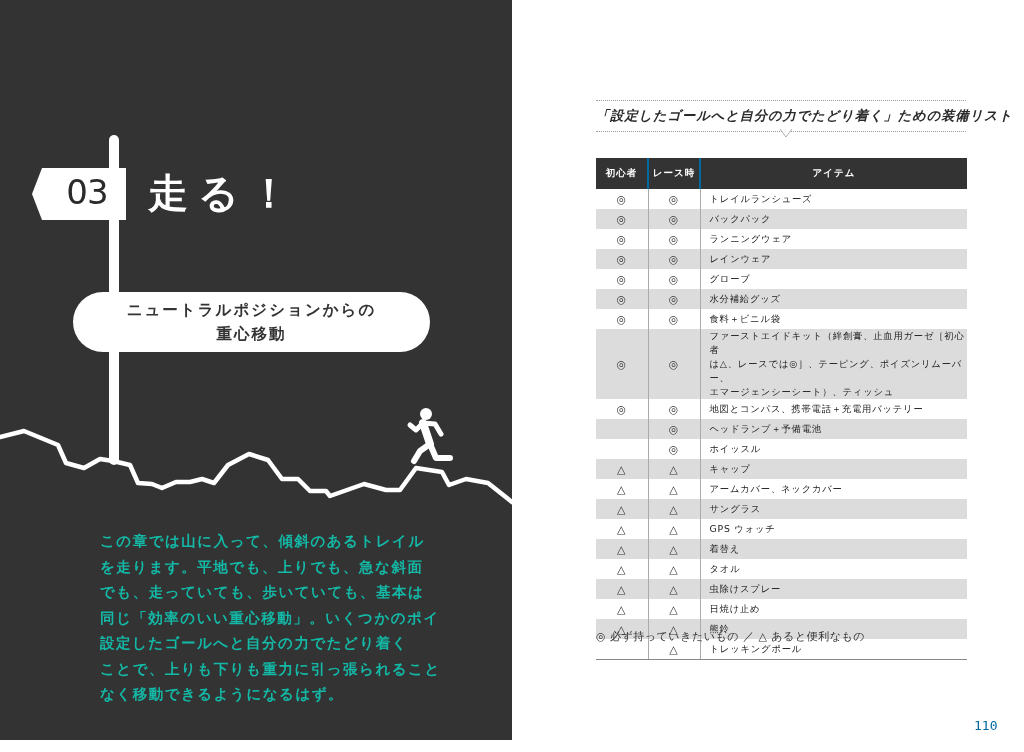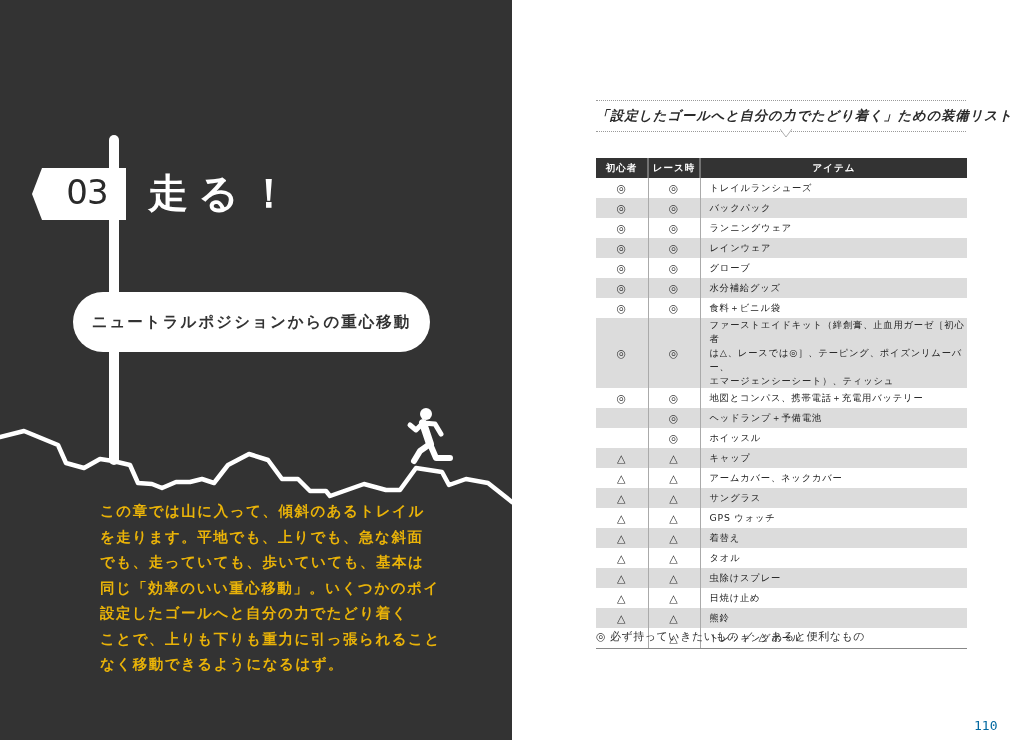--- a/index.html
+++ b/index.html
@@ -5,34 +5,34 @@
   html, body { margin:0; padding:0; }
   body { width:1024px; height:752px; position:relative; overflow:hidden; background:#ffffff; font-family:"DejaVu Sans", sans-serif; }
   .left-page { position:absolute; left:0; top:0; width:512px; height:740px; background:#333333; overflow:hidden; }
   .right-page { position:absolute; left:512px; top:0; width:512px; height:752px; background:#ffffff; }
 
   .scene { position:absolute; left:0; top:0; }
 
   .chapter-num { position:absolute; left:52px; top:168px; width:70px; height:48px; display:flex; align-items:center; justify-content:center; font-family:"DejaVu Sans", sans-serif; font-size:34px; color:#2a2a2a; letter-spacing:-1px; }
   .chapter-title { position:absolute; left:148px; top:166px; font-family:"DejaVu Sans", sans-serif; font-size:40px; font-weight:bold; color:#ffffff; letter-spacing:10px; }
 
-  .subtitle-pill { position:absolute; left:73px; top:292px; width:357px; height:60px; background:#ffffff; border-radius:30px; display:flex; flex-direction:row; align-items:center; justify-content:center; }
+  .subtitle-pill { position:absolute; left:73px; top:292px; width:357px; height:60px; background:#ffffff; border-radius:30px; display:flex; flex-direction:column; align-items:center; justify-content:center; }
   .subtitle-pill span { font-family:"DejaVu Sans", sans-serif; font-weight:bold; font-size:15.5px; color:#333333; letter-spacing:2px; line-height:24px; }
 
-  .intro-text { position:absolute; left:100px; top:499px; width:320px; font-family:"DejaVu Sans", sans-serif; font-weight:bold; font-size:14.5px; line-height:25.5px; color:#eab308; letter-spacing:1.5px; }
+  .intro-text { position:absolute; left:100px; top:529px; width:320px; font-family:"DejaVu Sans", sans-serif; font-weight:bold; font-size:14.5px; line-height:25.5px; color:#14b8a6; letter-spacing:1.5px; }
   .intro-text div { white-space:nowrap; }
 
   .list-title-wrap { position:absolute; left:596px; top:100px; width:370px; }
   .list-title-line { height:0; border-top:1px dotted #9a9a9a; }
   .list-title { font-family:"DejaVu Sans", sans-serif; font-weight:bold; font-size:13.2px; color:#2a2a2a; letter-spacing:1px; padding:6px 0 6px 0; white-space:nowrap;font-style:italic; }
   .list-title-notch { position:absolute; left:184px; top:29px; width:12px; height:12px; }
 
   table.gear { position:absolute; left:596px; top:158px; width:371px; border-collapse:collapse; table-layout:fixed; }
-  table.gear th { background:#333333; color:#ffffff; font-family:"DejaVu Sans", sans-serif; font-size:9.5px; font-weight:bold; height:20px; padding:0; text-align:center; letter-spacing:1px; }
-  table.gear th + th { border-left:2px solid #737373; }
+  table.gear th { background:#333333; color:#ffffff; font-family:"DejaVu Sans", sans-serif; font-size:9.5px; font-weight:bold; height:31px; padding:0; text-align:center; letter-spacing:1px; }
+  table.gear th + th { border-left:2px solid #0369a1; }
   table.gear td { font-family:"DejaVu Sans", sans-serif; font-size:9.3px; color:#222222; height:20px; padding:0; letter-spacing:0.8px; }
   table.gear td.mark { text-align:center; font-size:11px; color:#333333; }
   table.gear td.mark + td.mark, table.gear td.item { border-left:1px solid #aaaaaa; }
   table.gear td.item { padding-left:9px; line-height:14px;margin-left:22px; }
   table.gear tr.shaded td { background:#dcdcdc; }
   table.gear tr.tall td { height:58px; }
   table.gear tr:last-child td { border-bottom:1px solid #888888; }
 
   .legend { position:absolute; left:596px; top:629px; font-family:"DejaVu Sans", sans-serif; font-size:11px; color:#333333; letter-spacing:0.5px; white-space:nowrap; }
   .page-number { position:absolute; left:974px; top:718px; font-family:"DejaVu Sans Mono", monospace; font-size:13px; color:#0369a1; }

